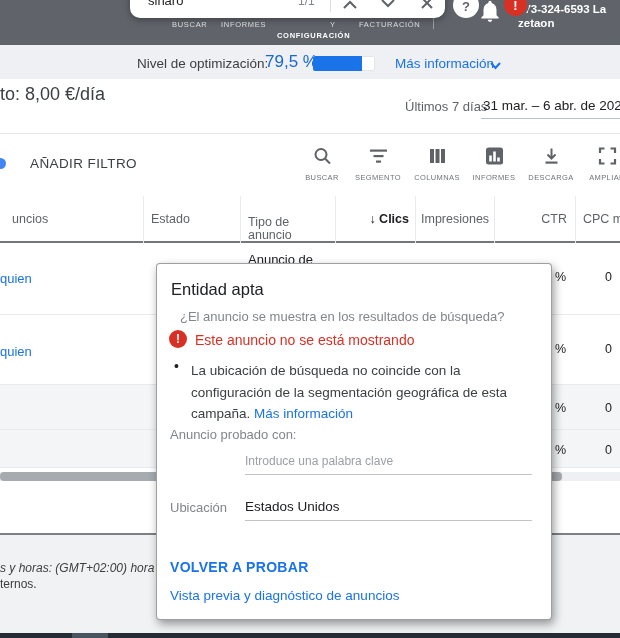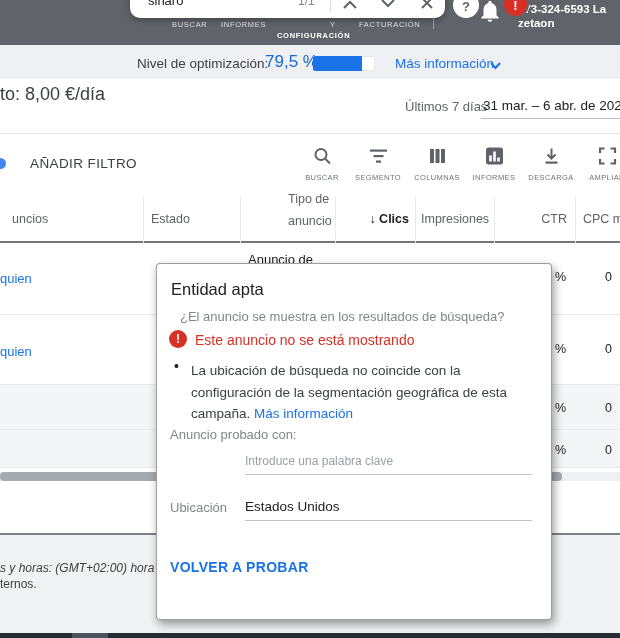--- a/index.html
+++ b/index.html
@@ -58,21 +58,21 @@
   .tool .ic{display:inline-block;height:20px;margin-top:2px;}
   .tool .lb{position:absolute;left:0;top:29px;width:60px;font-size:7.5px;letter-spacing:.4px;color:#6e7377;white-space:nowrap;}
   .t0{left:292px;} .t1{left:348px;} .t2{left:407px;} .t3{left:464px;} .t4{left:521px;} .t5{left:577px;}
 
   
   .thead{left:0;top:195px;width:620px;height:46px;background:#fff;border-bottom:2px solid #73777b;}
   .vline{position:absolute;top:196px;width:1px;height:272px;background:#e9eaec;}
   .hcell{position:absolute;font-size:12.5px;color:#5f6368;}
   .h-anuncios{left:0;top:212px;padding-left:12px;}
   .h-estado{left:151px;top:212px;}
-  .h-tipo{left:248px;top:188px;width:62px;line-height:22px;margin-left:40px;}
+  .h-tipo{left:248px;top:216px;width:62px;line-height:13px;}
   .h-clics{left:335px;top:212px;width:74px;text-align:right;color:#202124;font-weight:700;}
   .h-impr{left:421px;top:212px;width:71px;overflow:hidden;white-space:nowrap;}
   .h-ctr{left:494px;top:212px;width:73px;text-align:right;}
   .h-cpc{left:583px;top:212px;white-space:nowrap;}
   .sortarrow{font-weight:400;}
 
   .trow{position:absolute;left:0;width:620px;border-bottom:1px solid #e8eaec;background:#fff;}
   .r1{top:243px;height:71px;} .r2{top:315px;height:69px;}
   .r3{top:385px;height:44px;background:#f4f5f6;} .r4{top:430px;height:37px;background:#f4f5f6;}
   .adlink{position:absolute;left:0;font-size:13px;color:#1a73e8;}
@@ -268,15 +268,16 @@
     <span class="in dg-errtext">Este anuncio no se está mostrando</span>
     <span class="in dg-bullet">•</span>
     <div class="in dg-reason"><span>La ubicación de búsqueda no coincide con la configuración de la segmentación geográfica de esta campaña. </span><a href="#">Más información</a></div>
     <span class="in dg-tested">Anuncio probado con:</span>
     <span class="in dg-kwph">Introduce una palabra clave</span>
     <div class="in dg-line1"></div>
     <span class="in dg-loclabel">Ubicación</span>
     <span class="in dg-locvalue">Estados Unidos</span>
     <div class="in dg-line2"></div>
     <span class="in dg-retry">VOLVER A PROBAR</span>
+    <span class="in dg-preview">Vista previa y diagnóstico de anuncios</span>
   </div>
 
 </div>
 
 </body></html>

